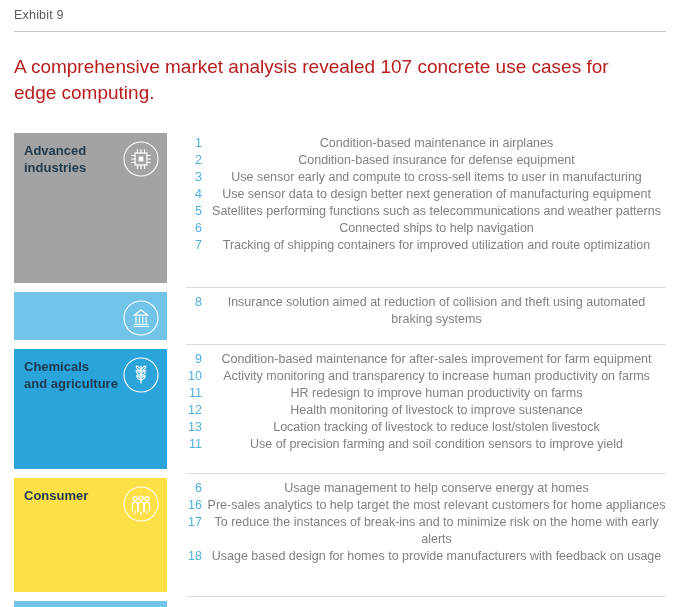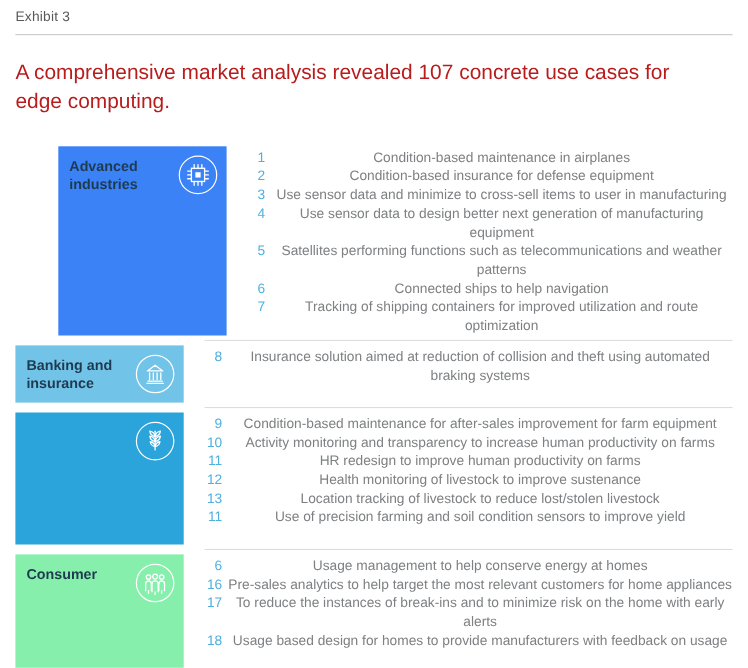--- a/index.html
+++ b/index.html
@@ -43,26 +43,26 @@
   .gap{height:9px;position:relative;}
   .gap-line{
     position:absolute;left:172px;right:0;top:4px;
     border-top:1px solid #dcdcdc;
   }
 </style>
 </head>
 <body>
 
 <div class="page">
-  <div class="exhibit-label">Exhibit 3</div>
+  <div class="exhibit-label">Exhibit 9</div>
   <hr class="top-divider">
   <h1 class="title">A comprehensive market analysis revealed 107 concrete use cases for edge computing.</h1>
   <div class="table" id="sections">
       <div class="row">
-        <div class="block" style="background: #3b82f6; min-height: 150px; margin-left: 39px;">
+        <div class="block" style="background: #a3a3a3; min-height: 150px;">
           <span class="block-label">Advanced
 industries</span>
           <span class="icon">
             <svg width="38" height="38" viewBox="0 0 38 38">
               <circle cx="19" cy="19" r="17" fill="none" stroke="#ffffff" stroke-width="1.1"></circle>
               <rect x="13" y="13" width="12" height="12" fill="none" stroke="#ffffff" stroke-width="1.2" stroke-linecap="round"></rect>
               <rect x="16.6" y="16.6" width="4.8" height="4.8" fill="#ffffff" stroke="none"></rect>
               <path d="M15.5 13v-3.4M19 13V9.6M22.5 13V9.6M15.5 25v3.4M19 25v3.4M22.5 25v3.4M13 15.5H9.6M13 19H9.6M13 22.5H9.6M25 15.5h3.4M25 19h3.4M25 22.5h3.4" fill="none" stroke="#ffffff" stroke-width="1.2" stroke-linecap="round"></path>
             </svg>
           </span>
@@ -71,21 +71,21 @@
           <div class="item">
             <span class="num">1</span>
             <span class="txt">Condition-based maintenance in airplanes</span>
           </div>
           <div class="item">
             <span class="num">2</span>
             <span class="txt">Condition-based insurance for defense equipment</span>
           </div>
           <div class="item">
             <span class="num">3</span>
-            <span class="txt">Use sensor data and minimize to cross-sell items to user in manufacturing</span>
+            <span class="txt">Use sensor early and compute to cross-sell items to user in manufacturing</span>
           </div>
           <div class="item">
             <span class="num">4</span>
             <span class="txt">Use sensor data to design better next generation of manufacturing equipment</span>
           </div>
           <div class="item">
             <span class="num">5</span>
             <span class="txt">Satellites performing functions such as telecommunications and weather patterns</span>
           </div>
           <div class="item">
@@ -96,22 +96,20 @@
             <span class="num">7</span>
             <span class="txt">Tracking of shipping containers for improved utilization and route optimization</span>
           </div>
         </div>
       </div>
       <div class="gap">
         <div class="gap-line"></div>
       </div>
       <div class="row">
         <div class="block" style="background: rgb(114, 195, 232); min-height: 48px;">
-          <span class="block-label">Banking and
-insurance</span>
           <span class="icon">
             <svg width="38" height="38" viewBox="0 0 38 38">
               <circle cx="19" cy="19" r="17" fill="none" stroke="#ffffff" stroke-width="1.1"></circle>
               <path d="M12 16.2 19 11l7 5.2z" fill="none" stroke="#ffffff" stroke-width="1.2" stroke-linecap="round" stroke-linejoin="round"></path>
               <path d="M14 18v6M17.4 18v6M20.8 18v6M24.2 18v6" fill="none" stroke="#ffffff" stroke-width="1.2" stroke-linecap="round"></path>
               <path d="M12.5 25.5h13M11.5 27.5h15" fill="none" stroke="#ffffff" stroke-width="1.2" stroke-linecap="round"></path>
             </svg>
           </span>
         </div>
         <div class="list">
@@ -119,20 +117,22 @@
             <span class="num">8</span>
             <span class="txt">Insurance solution aimed at reduction of collision and theft using automated braking systems</span>
           </div>
         </div>
       </div>
       <div class="gap">
         <div class="gap-line"></div>
       </div>
       <div class="row">
         <div class="block" style="background: rgb(43, 163, 219); min-height: 120px;">
+          <span class="block-label">Chemicals
+and agriculture</span>
           <span class="icon">
             <svg width="38" height="38" viewBox="0 0 38 38">
               <circle cx="19" cy="19" r="17" fill="none" stroke="#ffffff" stroke-width="1.1"></circle>
               <path d="M19 10v17" fill="none" stroke="#ffffff" stroke-width="1.2" stroke-linecap="round"></path>
               <path d="M19 15c-2.4-.4-4.4-2.2-4.8-5 2.8.4 4.4 2.2 4.8 5zM19 15c2.4-.4 4.4-2.2 4.8-5-2.8.4-4.4 2.2-4.8 5z" fill="none" stroke="#ffffff" stroke-width="1.2" stroke-linecap="round" stroke-linejoin="round"></path>
               <path d="M19 19.5c-2.4-.4-4.4-2.2-4.8-5 2.8.4 4.4 2.2 4.8 5zM19 19.5c2.4-.4 4.4-2.2 4.8-5-2.8.4-4.4 2.2-4.8 5z" fill="none" stroke="#ffffff" stroke-width="1.2" stroke-linecap="round" stroke-linejoin="round"></path>
               <path d="M19 24c-2.2-.4-4-2-4.4-4.4 2.5.4 4 2 4.4 4.4zM19 24c2.2-.4 4-2 4.4-4.4-2.5.4-4 2-4.4 4.4z" fill="none" stroke="#ffffff" stroke-width="1.2" stroke-linecap="round" stroke-linejoin="round"></path>
             </svg>
           </span>
         </div>
@@ -160,21 +160,21 @@
           <div class="item">
             <span class="num">11</span>
             <span class="txt">Use of precision farming and soil condition sensors to improve yield</span>
           </div>
         </div>
       </div>
       <div class="gap">
         <div class="gap-line"></div>
       </div>
       <div class="row">
-        <div class="block" style="background: #86efac; min-height: 114px;">
+        <div class="block" style="background: #fde047; min-height: 114px;">
           <span class="block-label">Consumer</span>
           <span class="icon">
             <svg width="38" height="38" viewBox="0 0 38 38">
               <circle cx="19" cy="19" r="17" fill="none" stroke="#ffffff" stroke-width="1.1"></circle>
               <circle cx="13" cy="13.6" r="2" fill="none" stroke="#ffffff" stroke-width="1.2" stroke-linecap="round"></circle>
               <circle cx="19" cy="13.2" r="2.2" fill="none" stroke="#ffffff" stroke-width="1.2" stroke-linecap="round"></circle>
               <circle cx="25" cy="13.6" r="2" fill="none" stroke="#ffffff" stroke-width="1.2" stroke-linecap="round"></circle>
               <path d="M10.4 26v-6.2a2.6 2.6 0 0 1 5.2 0V26" fill="none" stroke="#ffffff" stroke-width="1.2" stroke-linecap="round"></path>
               <path d="M16.2 27v-7.2a2.8 2.8 0 0 1 5.6 0V27" fill="none" stroke="#ffffff" stroke-width="1.2" stroke-linecap="round"></path>
               <path d="M22.4 26v-6.2a2.6 2.6 0 0 1 5.2 0V26" fill="none" stroke="#ffffff" stroke-width="1.2" stroke-linecap="round"></path>

